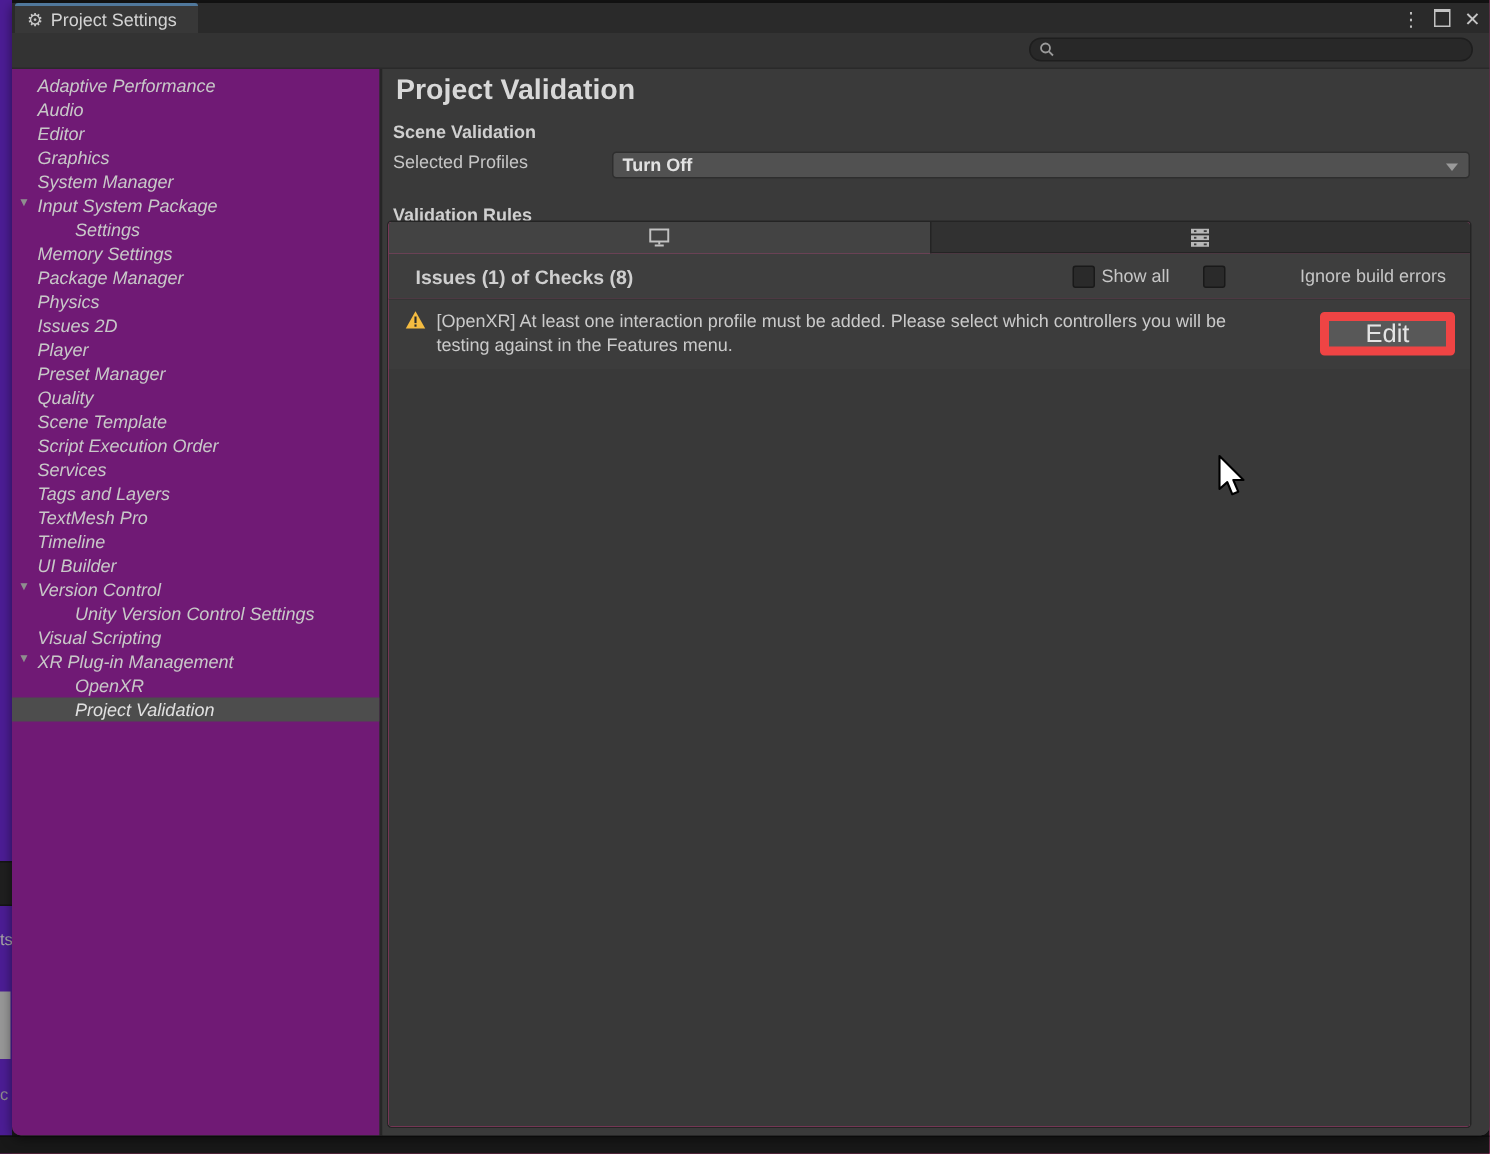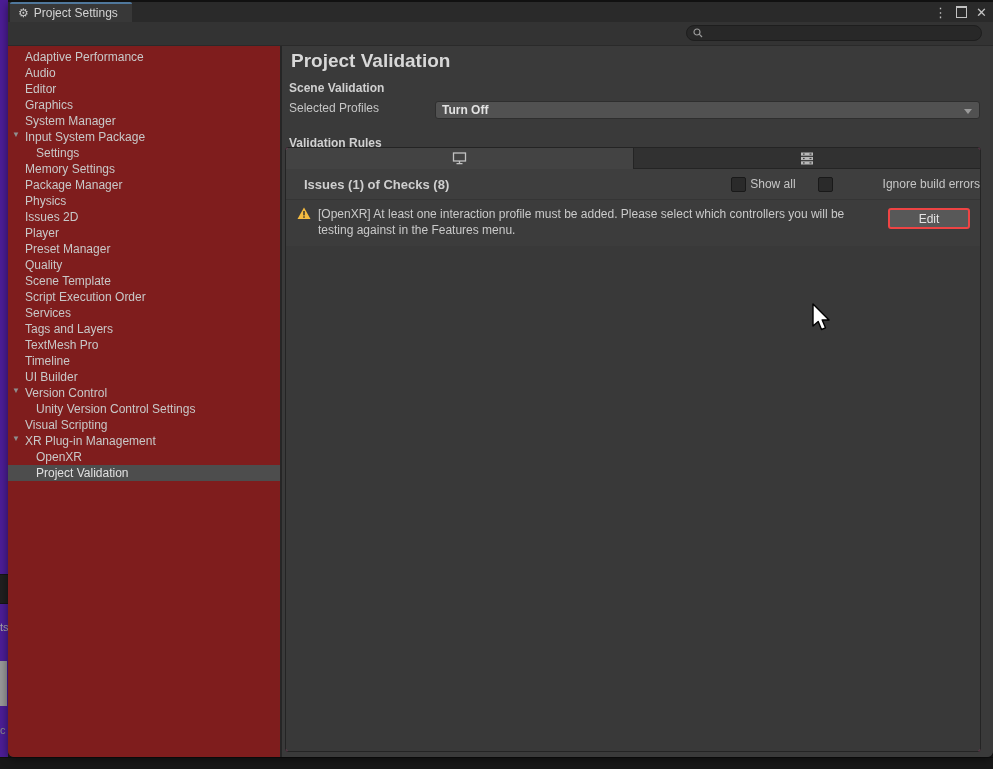--- a/index.html
+++ b/index.html
@@ -49,29 +49,29 @@
     display:flex;align-items:center;padding-left:6px;box-sizing:border-box;
   }
   .searchbox svg{flex:0 0 auto;}
   .search-input{
     background:transparent;border:none;outline:none;color:#cccccc;
     font-size:11px;width:260px;margin-left:4px;font-family:"Liberation Sans",sans-serif;
   }
 
   
   .body{flex:1 1 auto;display:flex;min-height:0;}
-  .sidebar{width:272px;flex:0 0 auto;background:#7f1d1d;padding-top:3px;box-sizing:border-box;overflow:hidden;}
+  .sidebar{width:245px;flex:0 0 auto;background:#701a75;padding-top:3px;box-sizing:border-box;overflow:hidden;font-style:italic;}
   .divider{width:2px;flex:0 0 auto;background:#262626;}
   .srow{height:16px;position:relative;display:flex;align-items:center;cursor:pointer;}
   .srow.sel{background:#4d4d4d;}
   .srow .tri{position:absolute;left:4px;top:1px;font-size:8px;color:#8f8f8f;}
   .slabel{font-size:12px;color:#c8c8c8;white-space:nowrap;}
   .srow.sel .slabel{color:#e0e0e0;}
   .ind0{padding-left:17px;}
-  .ind1{padding-left:28px;}
+  .ind1{padding-left:42px;}
 
   
   .main{flex:1 1 auto;background:#3a3a3a;position:relative;min-width:0;}
   .pv-title{font-size:19px;font-weight:bold;color:#d8d8d8;margin:4px 0 0 9px;}
   .section-heading{font-size:12px;font-weight:bold;color:#d0d0d0;margin:9px 16px 0 7px;}
   .profiles-row{display:flex;margin:6px 13px 0 7px;}
   .profiles-label{font-size:12px;color:#c6c6c6;width:146px;flex:0 0 auto;}
   .dropdown{
     flex:1 1 auto;height:18px;background:#515151;border-radius:3px;border:1px solid #2e2e2e;
     display:flex;align-items:center;padding:0 6px;box-sizing:border-box;cursor:pointer;position:relative;font-weight:bold;
@@ -87,28 +87,28 @@
   }
   .tabstrip{height:21px;display:flex;flex:0 0 auto;}
   .rtab{flex:1 1 50%;display:flex;align-items:center;justify-content:center;cursor:pointer;box-sizing:border-box;}
   .rtab.active{background:#434343;}
   .rtab.inactive{background:#313131;border-left:1px solid #242424;border-bottom:1px solid #242424;}
   .issues-header{height:30px;background:#3e3e3e;display:flex;align-items:center;flex:0 0 auto;}
   .issues-title{font-size:13px;font-weight:bold;color:#cfcfcf;margin-left:18px;flex:0 0 auto;}
   .hdr-spacer{flex:1 1 auto;}
   .checkbox{width:13px;height:13px;background:#2a2a2a;border:1px solid #191919;border-radius:2px;cursor:pointer;flex:0 0 auto;}
   .chk-label{font-size:12px;color:#c6c6c6;margin-left:4px;margin-right:22px;}
-  .chk-label.last{margin-right:0;padding-left:46px;}
+  .chk-label.last{margin-right:16px;padding-left:46px;}
   .warning-row{background:#3c3c3c;display:flex;align-items:flex-start;padding:6px 10px 8px 11px;flex:0 0 auto;border-top:1px solid #353535;}
   .warn-icon{flex:0 0 auto;margin-top:1px;}
   .warn-text{font-size:12px;color:#cacaca;line-height:16px;margin-left:7px;width:562px;flex:0 0 auto;}
   .warn-spacer{flex:1 1 auto;}
   .edit-btn{
-    flex:0 0 auto;width:78px;height:17px;background:#585858;border:2px solid #ef4444;border-radius:3px;
-    color:#e4e4e4;font-size:12px;display:flex;align-items:center;justify-content:center;cursor:pointer;margin-top:2px;
+    flex:0 0 auto;width:78px;height:17px;background:#585858;border:6px solid #ef4444;border-radius:3px;
+    color:#e4e4e4;font-size:17px;display:flex;align-items:center;justify-content:center;cursor:pointer;margin-top:2px;
   }
   .panel-rest{flex:1 1 auto;background:#393939;}
 
   
   .cursor{position:absolute;left:810px;top:303px;pointer-events:none;}
 </style>
 </head>
 <body>
 
 <div class="top-strip"></div>

